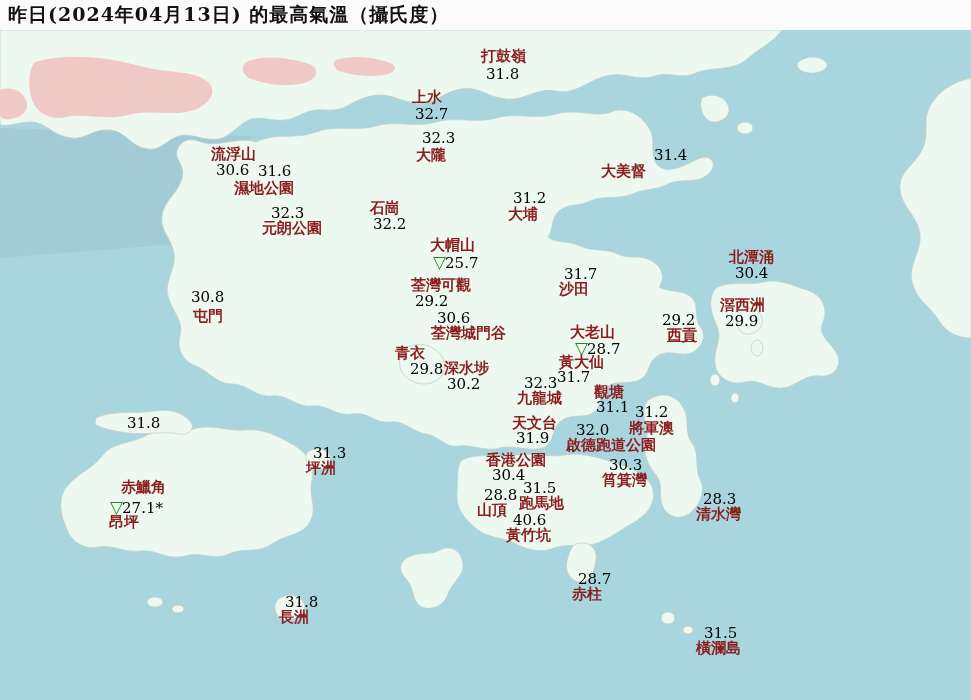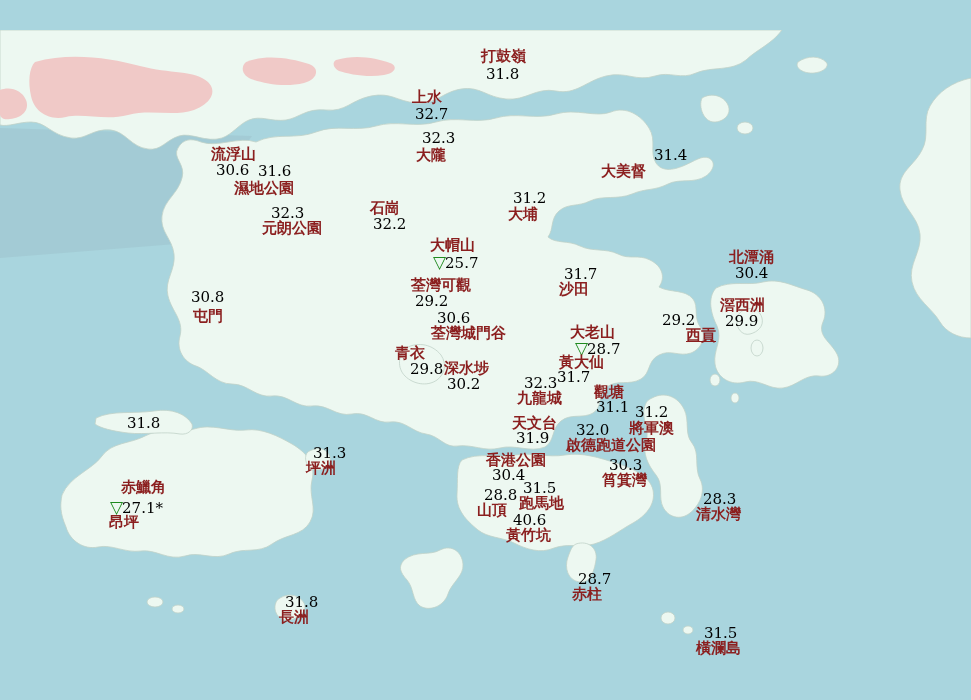--- a/index.html
+++ b/index.html
@@ -42,20 +42,23 @@
   #logo-block .en{
     color:#fff;font-size:7.5px;letter-spacing:0.6px;margin-top:3px;
     font-family:"DejaVu Sans","Liberation Sans",sans-serif;white-space:nowrap;
   }
 </style>
 </head>
 <body>
 
 <div id="app">
 
+  <div id="title-bar">
+    <span class="title">昨日(2024年04月13日) 的最高氣溫（攝氏度）</span>
+  </div>
 
   <svg id="map-svg" width="971" height="670" viewBox="0 30 971 670" xmlns="http://www.w3.org/2000/svg">
 
     <rect x="0" y="30" width="971" height="670" style="fill:var(--sea,#a9d5de)"></rect>
 
     <polygon class="baytint" points="0,128 252,136 176,244 0,258"></polygon>
 
     <path class="land" d="M0,30 L782,30 C772,44 756,50 746,60 C731,72 712,66 696,73 C681,80 670,71 655,76 C636,82 626,71 606,76 C586,81 576,95 556,91 C536,87 526,101 506,99 C486,97 480,86 461,89 C442,92 436,105 416,103 C396,101 391,92 371,96 C351,100 346,112 326,110 C306,108 299,118 286,120 C271,122 261,115 249,120 C239,124 233,134 222,138 C206,143 191,132 179,136 C166,140 161,151 148,149 C131,147 126,132 111,130 C93,128 86,140 71,138 C51,135 46,122 31,122 C19,122 8,127 0,125 Z"></path>
 
     <path class="land" d="M971,78 C952,82 938,92 930,106 C922,120 930,136 922,150 C914,166 898,172 900,190 C902,208 918,216 920,234 C922,252 908,264 912,282 C916,300 932,308 940,322 C946,332 958,338 971,338 Z"></path>
@@ -129,21 +132,21 @@
       <div class="st-name" style="left: 559px; top: 280px;">沙田</div>
       <div class="st-value" style="left: 564px; top: 265px;">31.7</div>
       <div class="st-name" style="left: 411px; top: 276px;">荃灣可觀</div>
       <div class="st-value" style="left: 415px; top: 292px;">29.2</div>
       <div class="st-name" style="left: 193px; top: 307px;">屯門</div>
       <div class="st-value" style="left: 191px; top: 288px;">30.8</div>
       <div class="st-name" style="left: 431px; top: 324px;">荃灣城門谷</div>
       <div class="st-value" style="left: 437px; top: 309px;">30.6</div>
       <div class="st-name" style="left: 720px; top: 296px;">滘西洲</div>
       <div class="st-value" style="left: 725px; top: 312px;">29.9</div>
-      <div class="st-name" style="left: 686px; top: 326px; text-decoration: underline;">西貢</div>
+      <div class="st-name" style="left: 667px; top: 326px; text-decoration: underline;">西貢</div>
       <div class="st-value" style="left: 662px; top: 311px;">29.2</div>
       <div class="st-name" style="left: 570px; top: 323px;">大老山</div>
       <div class="st-value" style="left: 575px; top: 338px;"><span class="st-marker">▽</span>28.7</div>
       <div class="st-name" style="left: 395px; top: 344px;">青衣</div>
       <div class="st-value" style="left: 410px; top: 360px;">29.8</div>
       <div class="st-name" style="left: 444px; top: 359px;">深水埗</div>
       <div class="st-value" style="left: 447px; top: 375px;">30.2</div>
       <div class="st-name" style="left: 559px; top: 353px;">黃大仙</div>
       <div class="st-value" style="left: 557px; top: 368px;">31.7</div>
       <div class="st-name" style="left: 517px; top: 389px;">九龍城</div>

